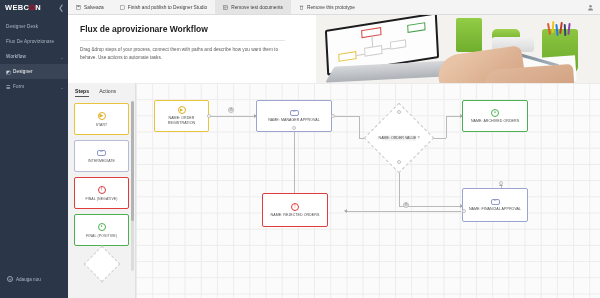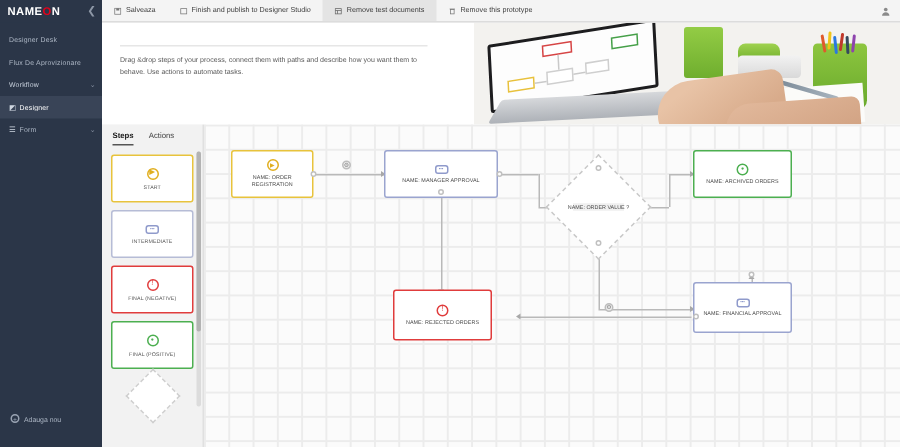--- a/index.html
+++ b/index.html
@@ -271,21 +271,21 @@
     font-size: 4px; color: #8d8d8d; line-height: 1;
   }
 </style>
 </head>
 <body>
 
 <div class="app">
 
   <div class="sidebar">
     <div class="brand">
-      <div class="brand-logo"><span>NAME</span><span class="dot">O</span><span>N</span></div>
+      <div class="brand-logo"><span>WEBC</span><span class="dot">O</span><span>N</span></div>
       <div class="collapse-icon">❮</div>
     </div>
 
     <div class="nav">
       <div class="nav-item">
         <span class="lbl">Designer Desk</span>
       </div>
       <div class="nav-item">
         <span class="lbl">Flux De Aprovizionare</span>
       </div>
@@ -375,20 +375,21 @@
           <div class="ph-line" style="left:54px; top:26px; width:8px;"></div>
           <div class="ph-line" style="left:44px; top:12px; width:.6px; height:10px; background:#c9c9c9;"></div>
         </div>
         <div class="ph-laptop-base"></div>
         <div class="ph-pen2"></div>
         <div class="ph-hand"></div>
         <div class="ph-hand2"></div>
       </div>
 
       <div class="hero-text">
+        <div class="hero-title">Flux de aprovizionare Workflow</div>
         <div class="hero-rule"></div>
         <div class="hero-desc">Drag &amp;drop steps of your process, connect them with paths and describe how you want them to behave. Use actions to automate tasks.</div>
       </div>
     </div>
 
     <div class="designer">
 
       <div class="palette">
         <div class="pal-tabs">
           <div class="pal-tab active">Steps</div>

